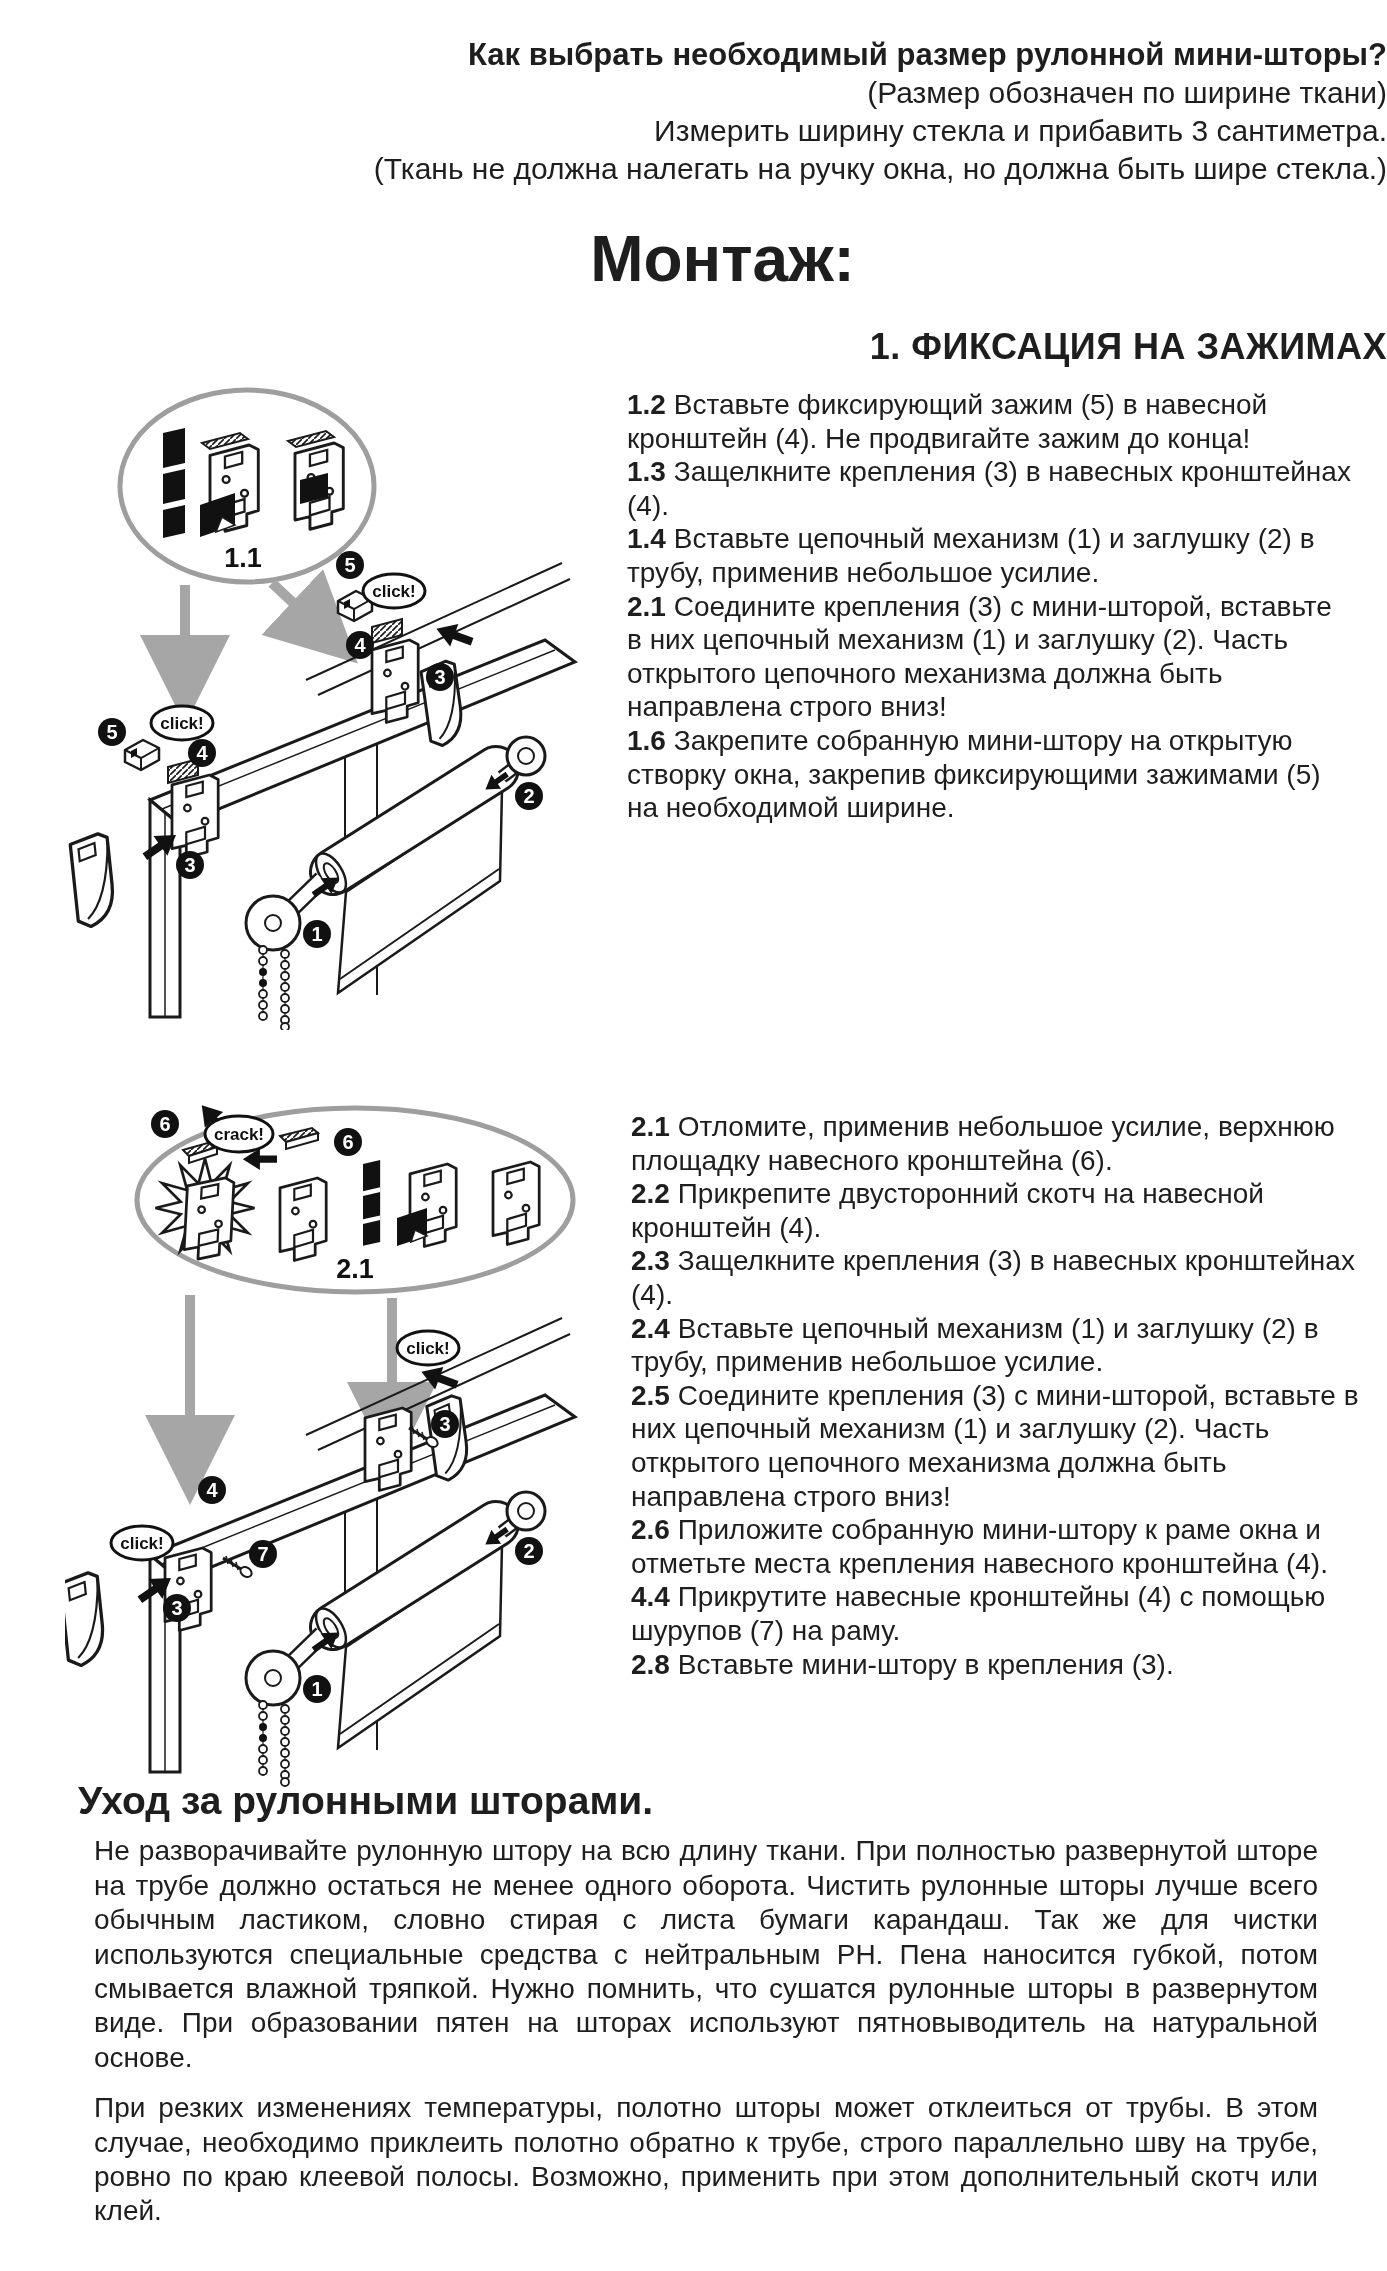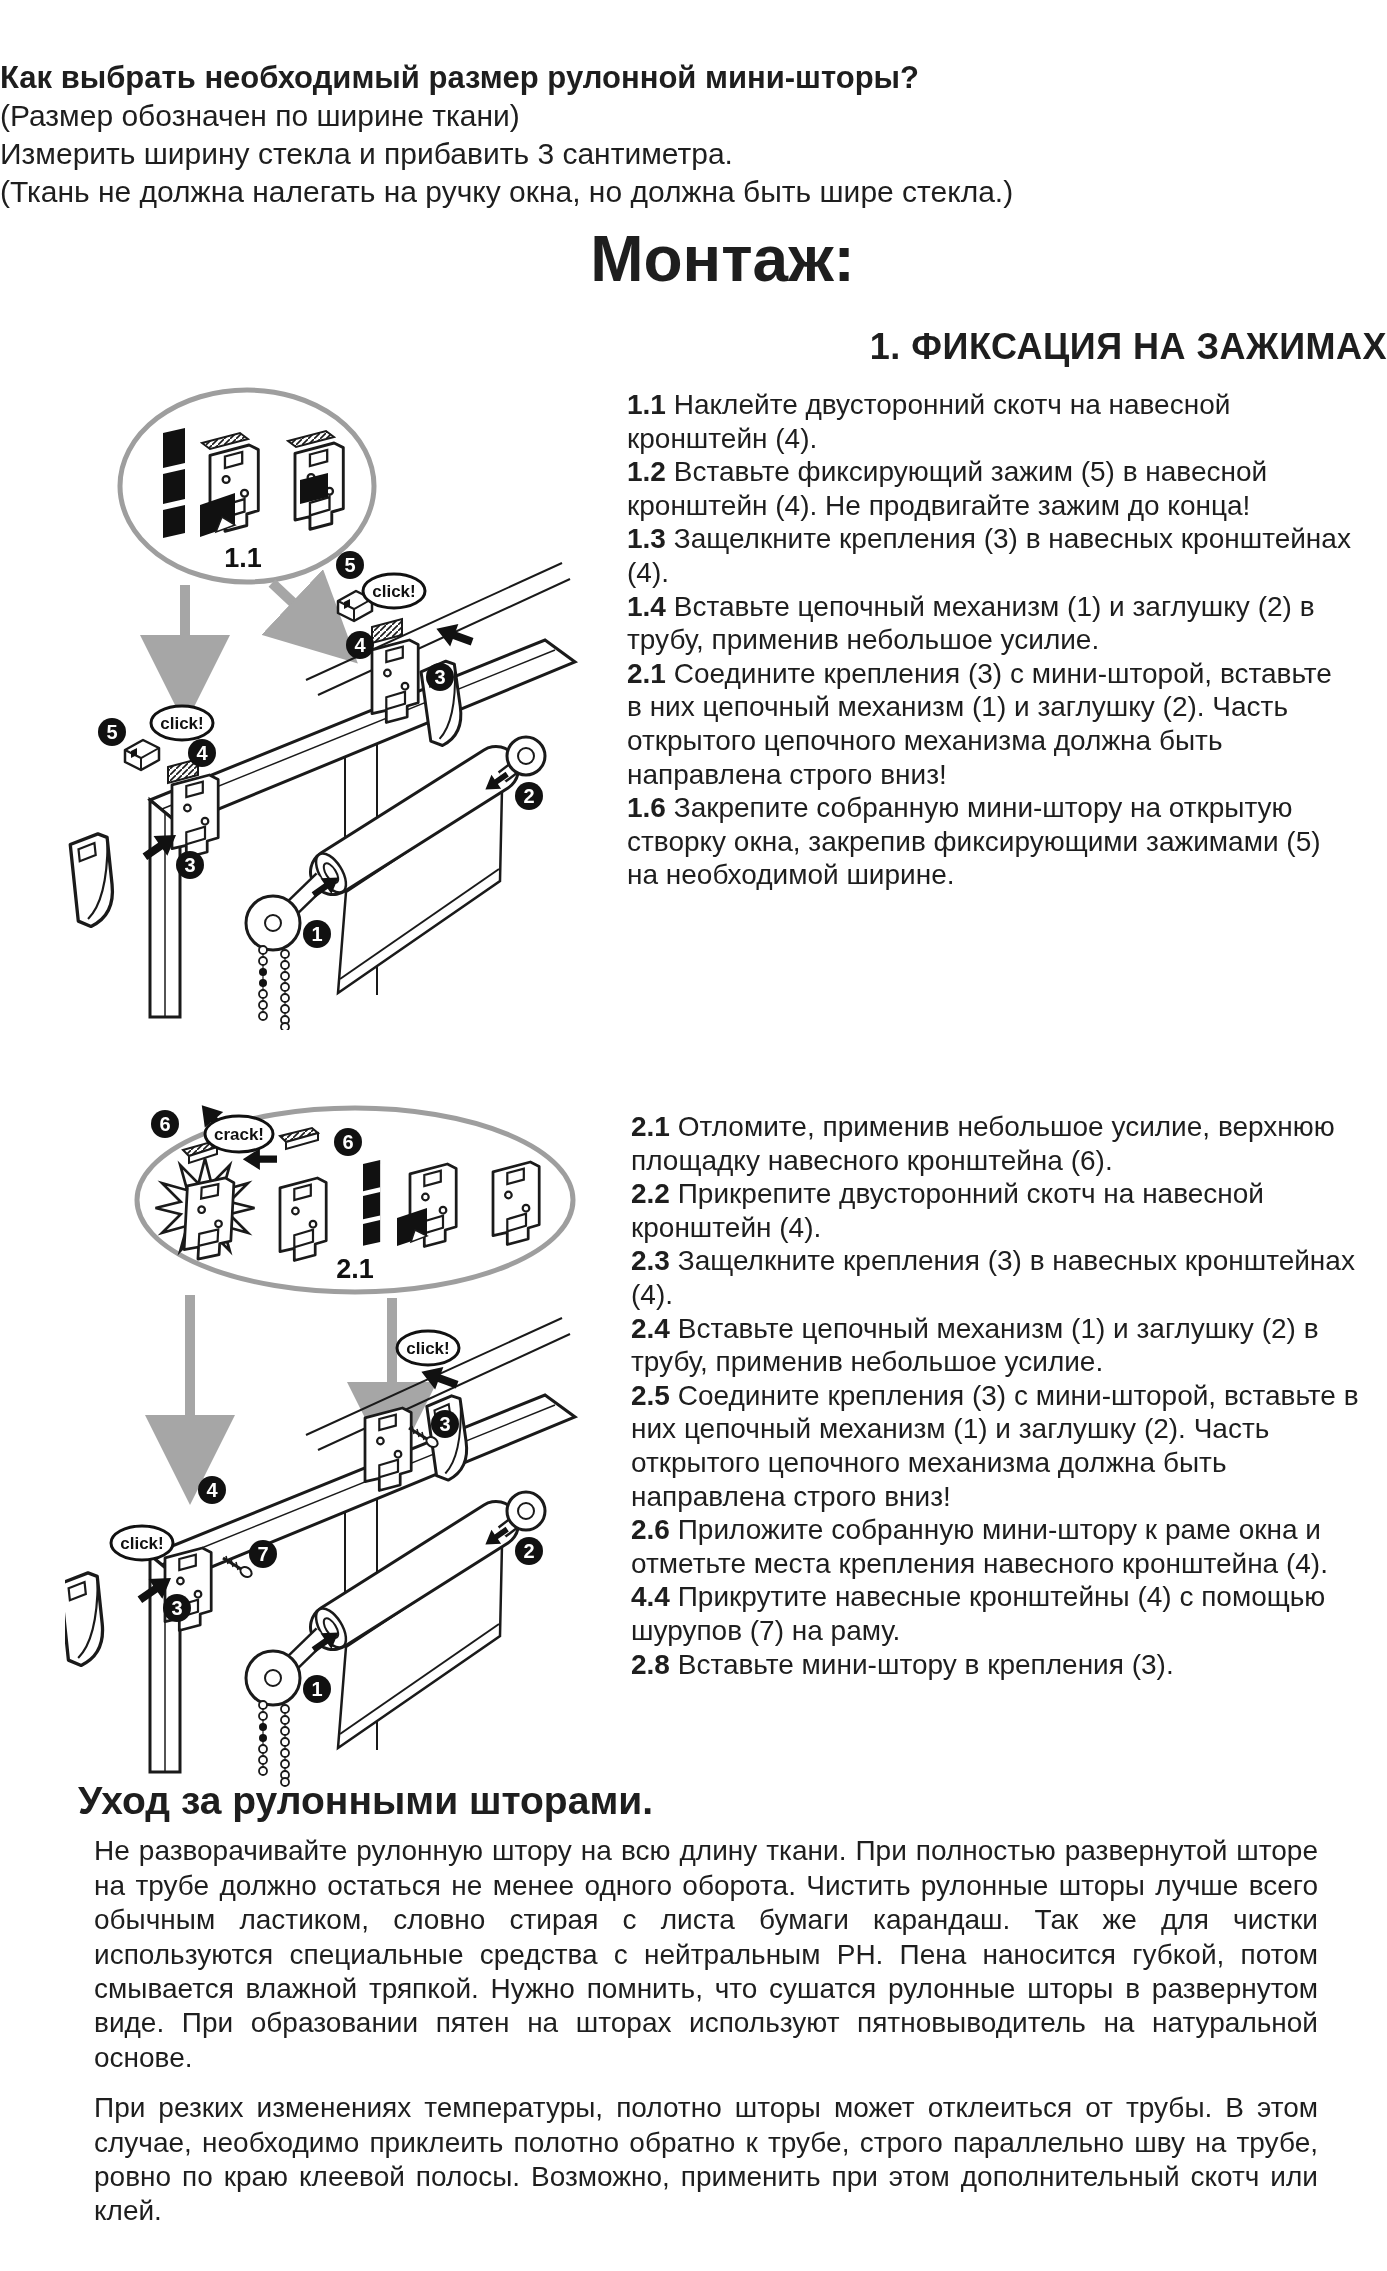--- a/index.html
+++ b/index.html
@@ -2,22 +2,22 @@
 <html><head>
 <meta charset="utf-8">
 <style>
   html,body { margin:0; padding:0; background:#e8e8e8; }
   .page {
     position:relative; width:1387px; height:2271px; margin:0 auto;
     background:#ffffff; color:#1e1e1e;
     font-family:"Liberation Sans", sans-serif;
     overflow:hidden;
   }
-  .header { position:absolute; top:36px; left:0; width:100%; text-align:left;
-            font-size:30px; line-height:38px;margin-top:23px; }
+  .header { position:absolute; top:36px; left:0; width:100%; text-align:right;
+            font-size:30px; line-height:38px; }
   .header .t { font-size:31px; font-weight:700; }
   .montage { position:absolute; top:222px; left:0; width:100%; text-align:center;
              font-size:64px; font-weight:700;margin-left:29px; }
   .sec-heading { position:absolute; left:0; width:100%; text-align:right;
                  font-size:36px; font-weight:700; letter-spacing:0.5px; }
   #sec1-heading { top:326px; }
   #sec2-heading { top:1062px; }
   .steps { position:absolute; font-size:28px; line-height:33.6px; }
   #steps1 { left:627px; top:388px; width:724px; }
   #steps2 { left:631px; top:1110px; width:728px; }
@@ -109,21 +109,20 @@
     <div>(Размер обозначен по ширине ткани)</div>
     <div>Измерить ширину стекла и прибавить 3 сантиметра.</div>
     <div>(Ткань не должна налегать на ручку окна, но должна быть шире стекла.)</div>
   </div>
 
   <div class="montage">Монтаж:</div>
 
   <div class="sec-heading" id="sec1-heading">1. ФИКСАЦИЯ НА ЗАЖИМАХ</div>
 
   <div class="steps" id="steps1">
-    <p class="step"><b>1.1</b> <span>Наклейте двусторонний скотч на навесной кронштейн (4).</span></p>
     <p class="step"><b>1.2</b> <span>Вставьте фиксирующий зажим (5) в навесной кронштейн (4). Не продвигайте зажим до конца!</span></p>
     <p class="step"><b>1.3</b> <span>Защелкните крепления (3) в навесных кронштейнах (4).</span></p>
     <p class="step"><b>1.4</b> <span>Вставьте цепочный механизм (1) и заглушку (2) в трубу, применив небольшое усилие.</span></p>
     <p class="step"><b>2.1</b> <span>Соедините крепления (3) с мини-шторой, вставьте в них цепочный механизм (1) и заглушку (2). Часть открытого цепочного механизма должна быть направлена строго вниз!</span></p>
     <p class="step"><b>1.6</b> <span>Закрепите собранную мини-штору на открытую створку окна, закрепив фиксирующими зажимами (5) на необходимой ширине.</span></p>
   </div>
 
   <svg class="diagram" id="diagram1" width="545" height="645" viewBox="0 0 545 645">
 
     <g>

